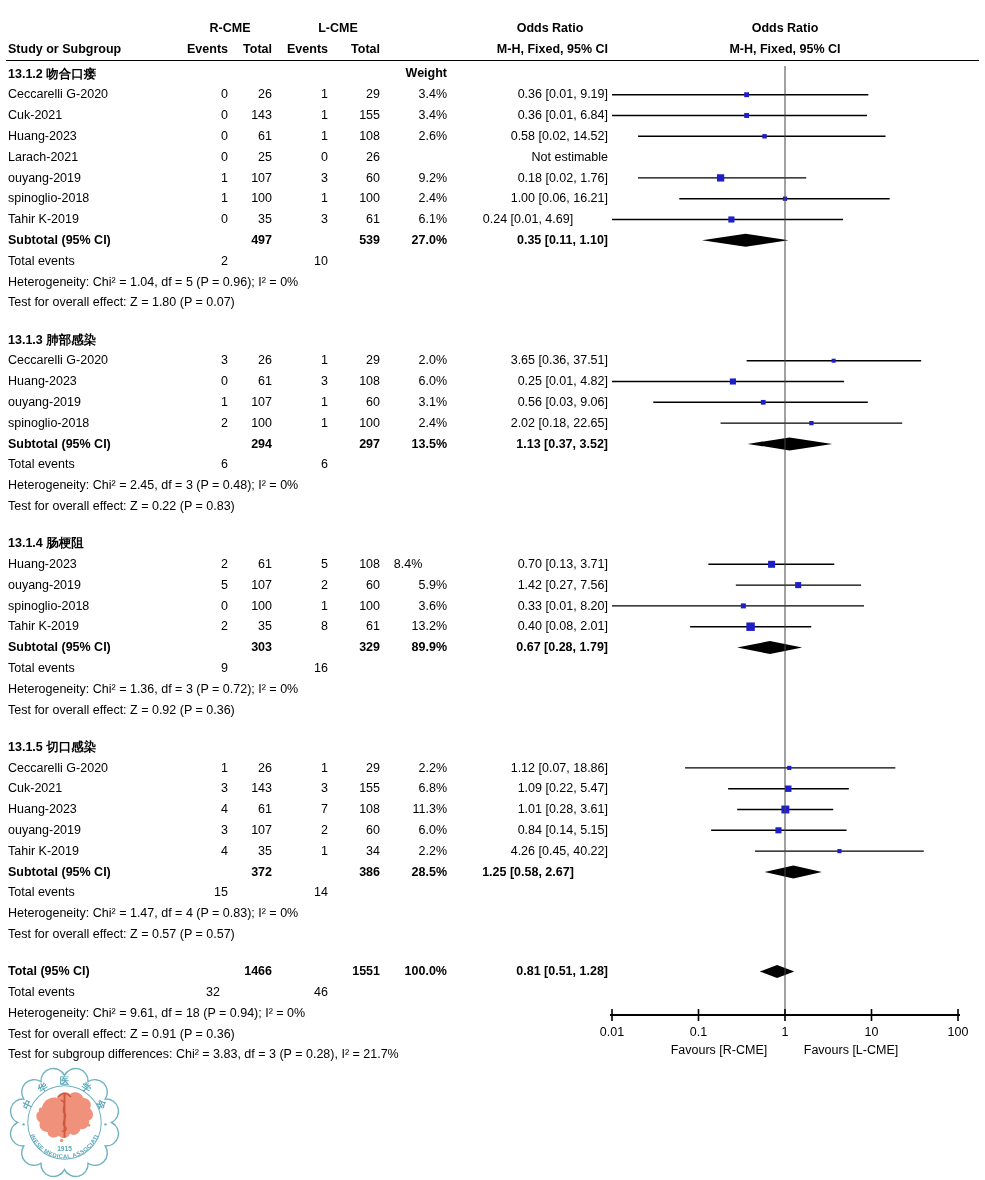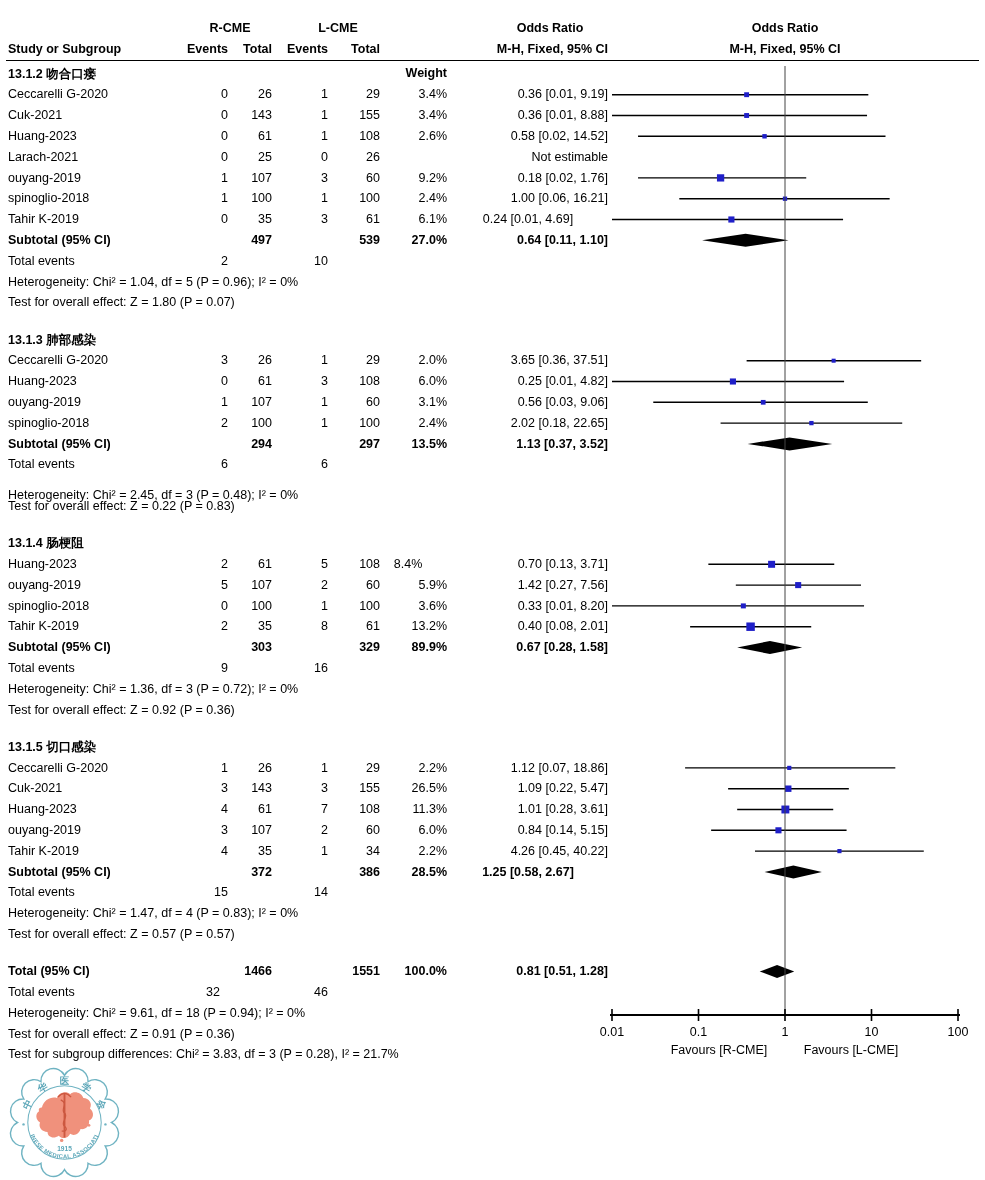--- a/index.html
+++ b/index.html
@@ -52,21 +52,21 @@
         <span style="left: 369px; width: 78px; text-align: right;">3.4%</span>
         <span style="left: 448px; width: 160px; text-align: right;">0.36 [0.01, 9.19]</span>
       </div>
       <div class="frow" style="top: 105.1px;">
         <span style="left: 8px; width: 218px; text-align: left;">Cuk-2021</span>
         <span style="left: 150px; width: 78px; text-align: right;">0</span>
         <span style="left: 194px; width: 78px; text-align: right;">143</span>
         <span style="left: 250px; width: 78px; text-align: right;">1</span>
         <span style="left: 302px; width: 78px; text-align: right;">155</span>
         <span style="left: 369px; width: 78px; text-align: right;">3.4%</span>
-        <span style="left: 448px; width: 160px; text-align: right;">0.36 [0.01, 8.88]</span>
+        <span style="left: 448px; width: 160px; text-align: right;">0.36 [0.01, 6.84]</span>
       </div>
       <div class="frow" style="top: 125.9px;">
         <span style="left: 8px; width: 218px; text-align: left;">Huang-2023</span>
         <span style="left: 150px; width: 78px; text-align: right;">0</span>
         <span style="left: 194px; width: 78px; text-align: right;">61</span>
         <span style="left: 250px; width: 78px; text-align: right;">1</span>
         <span style="left: 302px; width: 78px; text-align: right;">108</span>
         <span style="left: 369px; width: 78px; text-align: right;">2.6%</span>
         <span style="left: 448px; width: 160px; text-align: right;">0.58 [0.02, 14.52]</span>
       </div>
@@ -104,21 +104,21 @@
         <span style="left: 250px; width: 78px; text-align: right;">3</span>
         <span style="left: 302px; width: 78px; text-align: right;">61</span>
         <span style="left: 369px; width: 78px; text-align: right;">6.1%</span>
         <span style="left: 448px; width: 160px; text-align: center;">0.24 [0.01, 4.69]</span>
       </div>
       <div class="frow b" style="top: 229.9px;">
         <span style="left: 8px; width: 218px; text-align: left;">Subtotal (95% CI)</span>
         <span style="left: 194px; width: 78px; text-align: right;">497</span>
         <span style="left: 302px; width: 78px; text-align: right;">539</span>
         <span style="left: 369px; width: 78px; text-align: right;">27.0%</span>
-        <span style="left: 448px; width: 160px; text-align: right;">0.64 [0.11, 1.10]</span>
+        <span style="left: 448px; width: 160px; text-align: right;">0.35 [0.11, 1.10]</span>
       </div>
       <div class="frow" style="top: 250.7px;">
         <span style="left: 8px; width: 218px; text-align: left;">Total events</span>
         <span style="left: 150px; width: 78px; text-align: right;">2</span>
         <span style="left: 250px; width: 78px; text-align: right;">10</span>
       </div>
       <div class="frow" style="top: 271.5px;">
         <span style="left: 8px; width: 640px; text-align: left;">Heterogeneity: Chi² = 1.04, df = 5 (P = 0.96); I² = 0%</span>
       </div>
       <div class="frow" style="top: 292.3px;">
@@ -169,21 +169,21 @@
         <span style="left: 302px; width: 78px; text-align: right;">297</span>
         <span style="left: 369px; width: 78px; text-align: right;">13.5%</span>
         <span style="left: 448px; width: 160px; text-align: right;">1.13 [0.37, 3.52]</span>
       </div>
       <div class="frow" style="top: 454.3px;">
         <span style="left: 8px; width: 218px; text-align: left;">Total events</span>
         <span style="left: 150px; width: 78px; text-align: right;">6</span>
         <span style="left: 250px; width: 78px; text-align: right;">6</span>
       </div>
       <div class="frow" style="top: 475.1px;">
-        <span style="left: 8px; width: 640px; text-align: left; margin-top: 10px;">Heterogeneity: Chi² = 2.45, df = 3 (P = 0.48); I² = 0%</span>
+        <span style="left: 8px; width: 640px; text-align: left;">Heterogeneity: Chi² = 2.45, df = 3 (P = 0.48); I² = 0%</span>
       </div>
       <div class="frow" style="top: 495.9px;">
         <span style="left: 8px; width: 640px; text-align: left;">Test for overall effect: Z = 0.22 (P = 0.83)</span>
       </div>
       <div class="frow b" style="top: 533.1px;">
         <span style="left: 8px; width: 218px; text-align: left;">13.1.4 肠梗阻</span>
       </div>
       <div class="frow" style="top: 553.9px;">
         <span style="left: 8px; width: 218px; text-align: left;">Huang-2023</span>
         <span style="left: 150px; width: 78px; text-align: right;">2</span>
@@ -218,21 +218,21 @@
         <span style="left: 250px; width: 78px; text-align: right;">8</span>
         <span style="left: 302px; width: 78px; text-align: right;">61</span>
         <span style="left: 369px; width: 78px; text-align: right;">13.2%</span>
         <span style="left: 448px; width: 160px; text-align: right;">0.40 [0.08, 2.01]</span>
       </div>
       <div class="frow b" style="top: 637.1px;">
         <span style="left: 8px; width: 218px; text-align: left;">Subtotal (95% CI)</span>
         <span style="left: 194px; width: 78px; text-align: right;">303</span>
         <span style="left: 302px; width: 78px; text-align: right;">329</span>
         <span style="left: 369px; width: 78px; text-align: right;">89.9%</span>
-        <span style="left: 448px; width: 160px; text-align: right;">0.67 [0.28, 1.58]</span>
+        <span style="left: 448px; width: 160px; text-align: right;">0.67 [0.28, 1.79]</span>
       </div>
       <div class="frow" style="top: 657.9px;">
         <span style="left: 8px; width: 218px; text-align: left;">Total events</span>
         <span style="left: 150px; width: 78px; text-align: right;">9</span>
         <span style="left: 250px; width: 78px; text-align: right;">16</span>
       </div>
       <div class="frow" style="top: 678.7px;">
         <span style="left: 8px; width: 640px; text-align: left;">Heterogeneity: Chi² = 1.36, df = 3 (P = 0.72); I² = 0%</span>
       </div>
       <div class="frow" style="top: 699.5px;">
@@ -249,21 +249,21 @@
         <span style="left: 302px; width: 78px; text-align: right;">29</span>
         <span style="left: 369px; width: 78px; text-align: right;">2.2%</span>
         <span style="left: 448px; width: 160px; text-align: right;">1.12 [0.07, 18.86]</span>
       </div>
       <div class="frow" style="top: 778.3px;">
         <span style="left: 8px; width: 218px; text-align: left;">Cuk-2021</span>
         <span style="left: 150px; width: 78px; text-align: right;">3</span>
         <span style="left: 194px; width: 78px; text-align: right;">143</span>
         <span style="left: 250px; width: 78px; text-align: right;">3</span>
         <span style="left: 302px; width: 78px; text-align: right;">155</span>
-        <span style="left: 369px; width: 78px; text-align: right;">26.5%</span>
+        <span style="left: 369px; width: 78px; text-align: right;">6.8%</span>
         <span style="left: 448px; width: 160px; text-align: right;">1.09 [0.22, 5.47]</span>
       </div>
       <div class="frow" style="top: 799.1px;">
         <span style="left: 8px; width: 218px; text-align: left;">Huang-2023</span>
         <span style="left: 150px; width: 78px; text-align: right;">4</span>
         <span style="left: 194px; width: 78px; text-align: right;">61</span>
         <span style="left: 250px; width: 78px; text-align: right;">7</span>
         <span style="left: 302px; width: 78px; text-align: right;">108</span>
         <span style="left: 369px; width: 78px; text-align: right;">11.3%</span>
         <span style="left: 448px; width: 160px; text-align: right;">1.01 [0.28, 3.61]</span>

